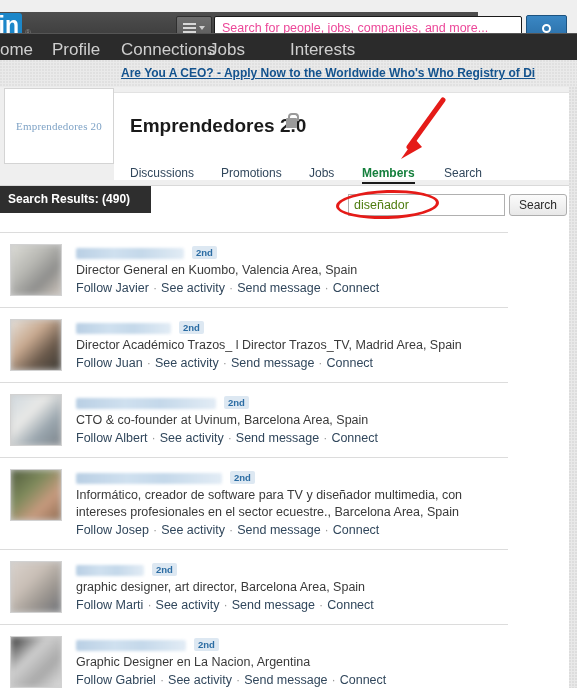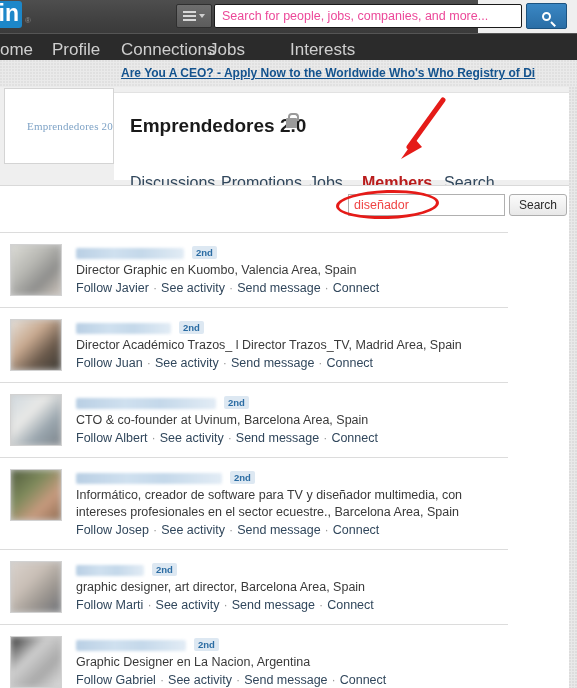--- a/index.html
+++ b/index.html
@@ -6,21 +6,21 @@
   html, body {
     width: 577px; height: 688px;
     font-family: "Liberation Sans", sans-serif;
     background: #efefef;
     overflow: hidden;
   }
   .page { position: relative; width: 577px; height: 688px; }
 
   
   .globalnav {
-    position: absolute; left: 0; top: 0; width: 478px; height: 33px;
+    position: absolute; left: 0; top: 12px; width: 478px; height: 33px;
     background: linear-gradient(to bottom, #4e4e4e 0%, #434343 50%, #3a3a3a 100%);
   }
   .li-logo {
     position: absolute; left: -12px; top: 1px;
     width: 34px; height: 27px; background: #1c87c9;
     border-radius: 3px;
     color: #fff; font-weight: bold; font-size: 23px;
     line-height: 25px; text-align: right; padding-right: 3px;
     font-family: "Liberation Sans", sans-serif;
   }
@@ -87,21 +87,21 @@
     position: absolute; left: 121px; top: 6px;
     font-size: 12px; font-weight: bold; color: #14538e;
     text-decoration: underline; white-space: nowrap;
   }
 
   
   .group-logo {
     position: absolute; left: 4px; top: 88px;
     width: 110px; height: 76px; background: #fff;
     border: 1px solid #d4d4d4;
-    display: flex; align-items: center; justify-content: flex-end;
+    display: flex; align-items: center; justify-content: center;
   }
   .group-logo span {
     font-family: "Liberation Serif", serif;
     font-size: 11px; color: #7fa3c6; letter-spacing: .2px;
     white-space: nowrap;
   }
   .group-panel {
     position: absolute; left: 114px; top: 92px;
     width: 463px; height: 88px; background: #fff;
     border-top: 1px solid #e2e2e2;
@@ -119,45 +119,45 @@
   .lock-icon::before {
     content: ""; position: absolute; left: 2px; top: -5px;
     width: 7px; height: 6px;
     border: 2px solid #9a9a9a; border-bottom: none;
     border-radius: 4px 4px 0 0;
   }
 
   
   .gtabs { position: absolute; left: 0; top: 158px; width: 577px; height: 26px; }
   .gtab {
-    position: absolute; top: 16px;
-    font-size: 16px; color: #31475c; white-space: nowrap;
-  }
-  .gtab.active { font-weight: bold; color: #b91c1c; }
+    position: absolute; top: 8px;
+    font-size: 12px; color: #31475c; white-space: nowrap;
+  }
+  .gtab.active { font-weight: bold; color: #15803d; }
   .gtab.active::after {
     content: ""; position: absolute; left: 0; right: 0; bottom: -4px;
     height: 2px; background: #1a1a1a;
   }
 
   
   .results-strip {
     position: absolute; left: 0; top: 185px; width: 577px; height: 47px;
     background: #fff; border-top: 1px solid #d9d9d9;
   }
   .results-badge {
     position: absolute; left: 0; top: 186px;
     width: 151px; height: 27px; background: #2e2e2e;
     color: #fff; font-size: 12px; font-weight: bold;
     line-height: 27px; padding-left: 8px; white-space: nowrap;
   }
   .member-search-input {
     position: absolute; left: 348px; top: 194px;
     width: 157px; height: 22px; background: #fff;
     border: 1px solid #b0b0b0;
-    font-size: 12.5px; color: #ef4444; padding: 0 5px; line-height: 20px;
+    font-size: 12.5px; color: #4d7c0f; padding: 0 5px; line-height: 20px;
   }
   .member-search-btn {
     position: absolute; left: 509px; top: 194px;
     width: 58px; height: 22px;
     background: linear-gradient(to bottom,#fbfbfb,#e8e8e8);
     border: 1px solid #aeaeae; border-radius: 3px;
     font-size: 12px; color: #2a2a2a; text-align: center; line-height: 20px;
   }
 
   
@@ -285,31 +285,32 @@
 
   <div class="gtabs">
     <div class="gtab" style="left:130px">Discussions</div>
     <div class="gtab" style="left:221px">Promotions</div>
     <div class="gtab" style="left:309px">Jobs</div>
     <div class="gtab active" style="left:362px">Members</div>
     <div class="gtab" style="left:444px">Search</div>
   </div>
 
   <div class="results-strip"></div>
+  <div class="results-badge">Search Results: (490)</div>
   <div class="member-search-input">diseñador</div>
   <div class="member-search-btn">Search</div>
 
   <div class="member-list">
       <div class="member-row">
         <div class="avatar">
           <div class="blurimg" style="background: linear-gradient(135deg, rgb(220, 220, 214) 0%, rgb(185, 185, 180) 38%, rgb(142, 142, 140) 68%, rgb(207, 198, 189) 100%);"></div>
         </div>
         <div class="member-body">
           <div class="name-line"><span class="name-redacted" style="width: 108px;"></span><span class="degree-badge">2nd</span></div>
-          <div class="headline">Director Graphic en Kuombo, Valencia Area, Spain</div>
+          <div class="headline">Director General en Kuombo, Valencia Area, Spain</div>
           <div class="actions"><a>Follow Javier</a><span class="sep">·</span><a>See activity</a><span class="sep">·</span><a>Send message</a><span class="sep">·</span><a>Connect</a></div>
         </div>
       </div>
       <div class="member-row">
         <div class="avatar">
           <div class="blurimg" style="background: linear-gradient(135deg, rgb(230, 224, 216) 0%, rgb(200, 169, 143) 38%, rgb(107, 90, 76) 68%, rgb(59, 56, 50) 100%);"></div>
         </div>
         <div class="member-body">
           <div class="name-line"><span class="name-redacted" style="width: 95px;"></span><span class="degree-badge">2nd</span></div>
           <div class="headline">Director Académico Trazos_ l Director Trazos_TV, Madrid Area, Spain</div>

